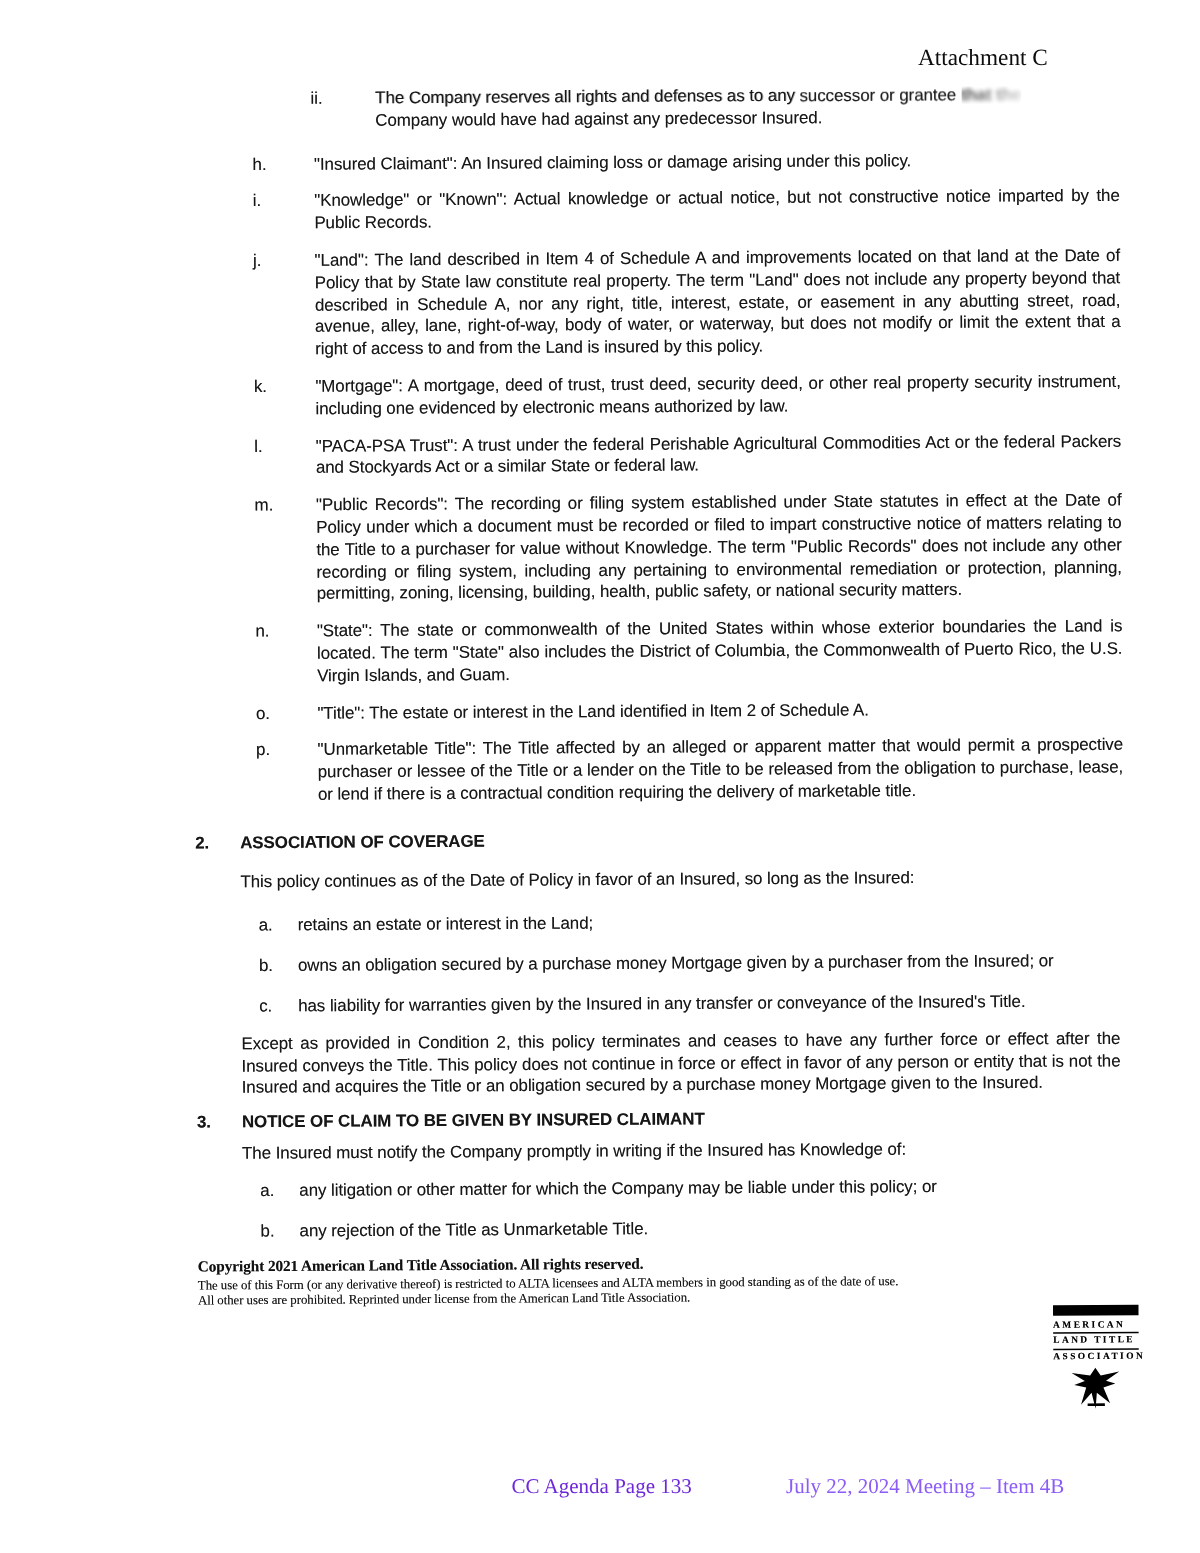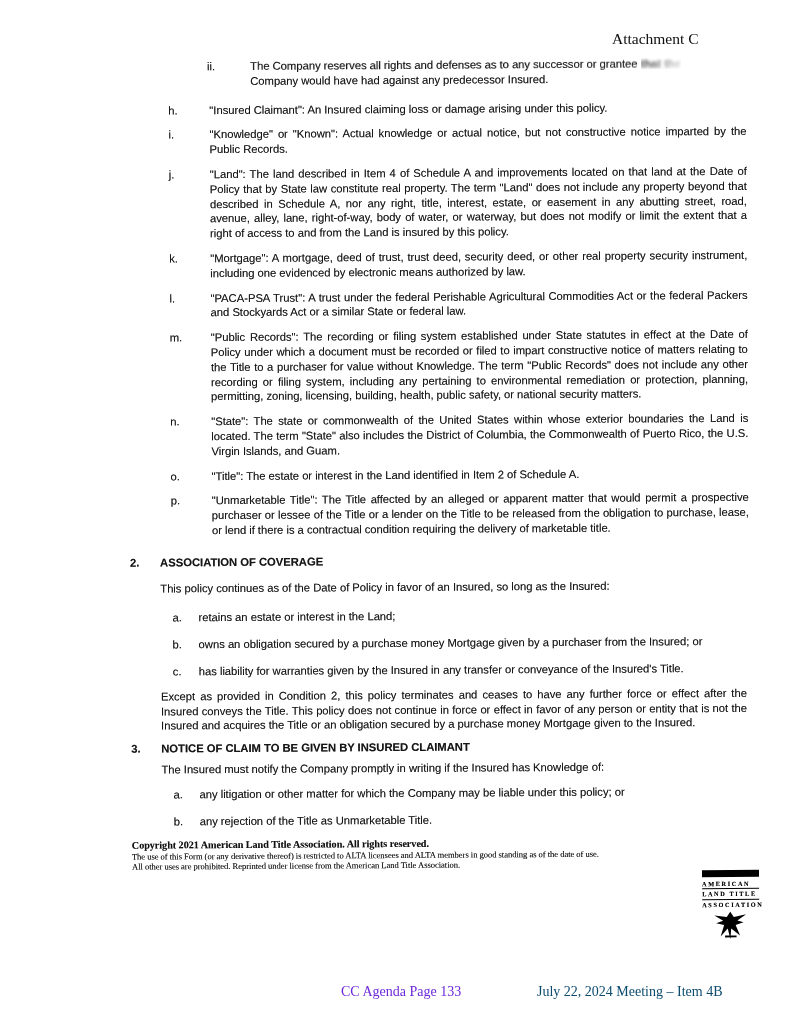--- a/index.html
+++ b/index.html
@@ -65,22 +65,22 @@
     letter-spacing:1.6px;width:57px;white-space:nowrap;
   }
   .logo-rule{border-bottom:.8px solid #000;padding-bottom:1.2px;margin-bottom:1.2px;}
   .eagle{margin:2px 0 0 10px;}
   
   .footer-page{
     position:absolute;left:341px;top:984px;
     font-family:"Liberation Serif",serif;font-size:14px;color:#6d28d9;
   }
   .footer-meeting{
-    position:absolute;left:537px;top:984px;
-    font-family:"Liberation Serif",serif;font-size:14px;color:#0c4a6e;
+    position:absolute;left:524px;top:984px;
+    font-family:"Liberation Serif",serif;font-size:14px;color:#8b5cf6;
   }
 </style>
 </head>
 <body>
 
 <div class="page">
 
   <div class="attachment">Attachment C</div>
 
   <div class="doc">

